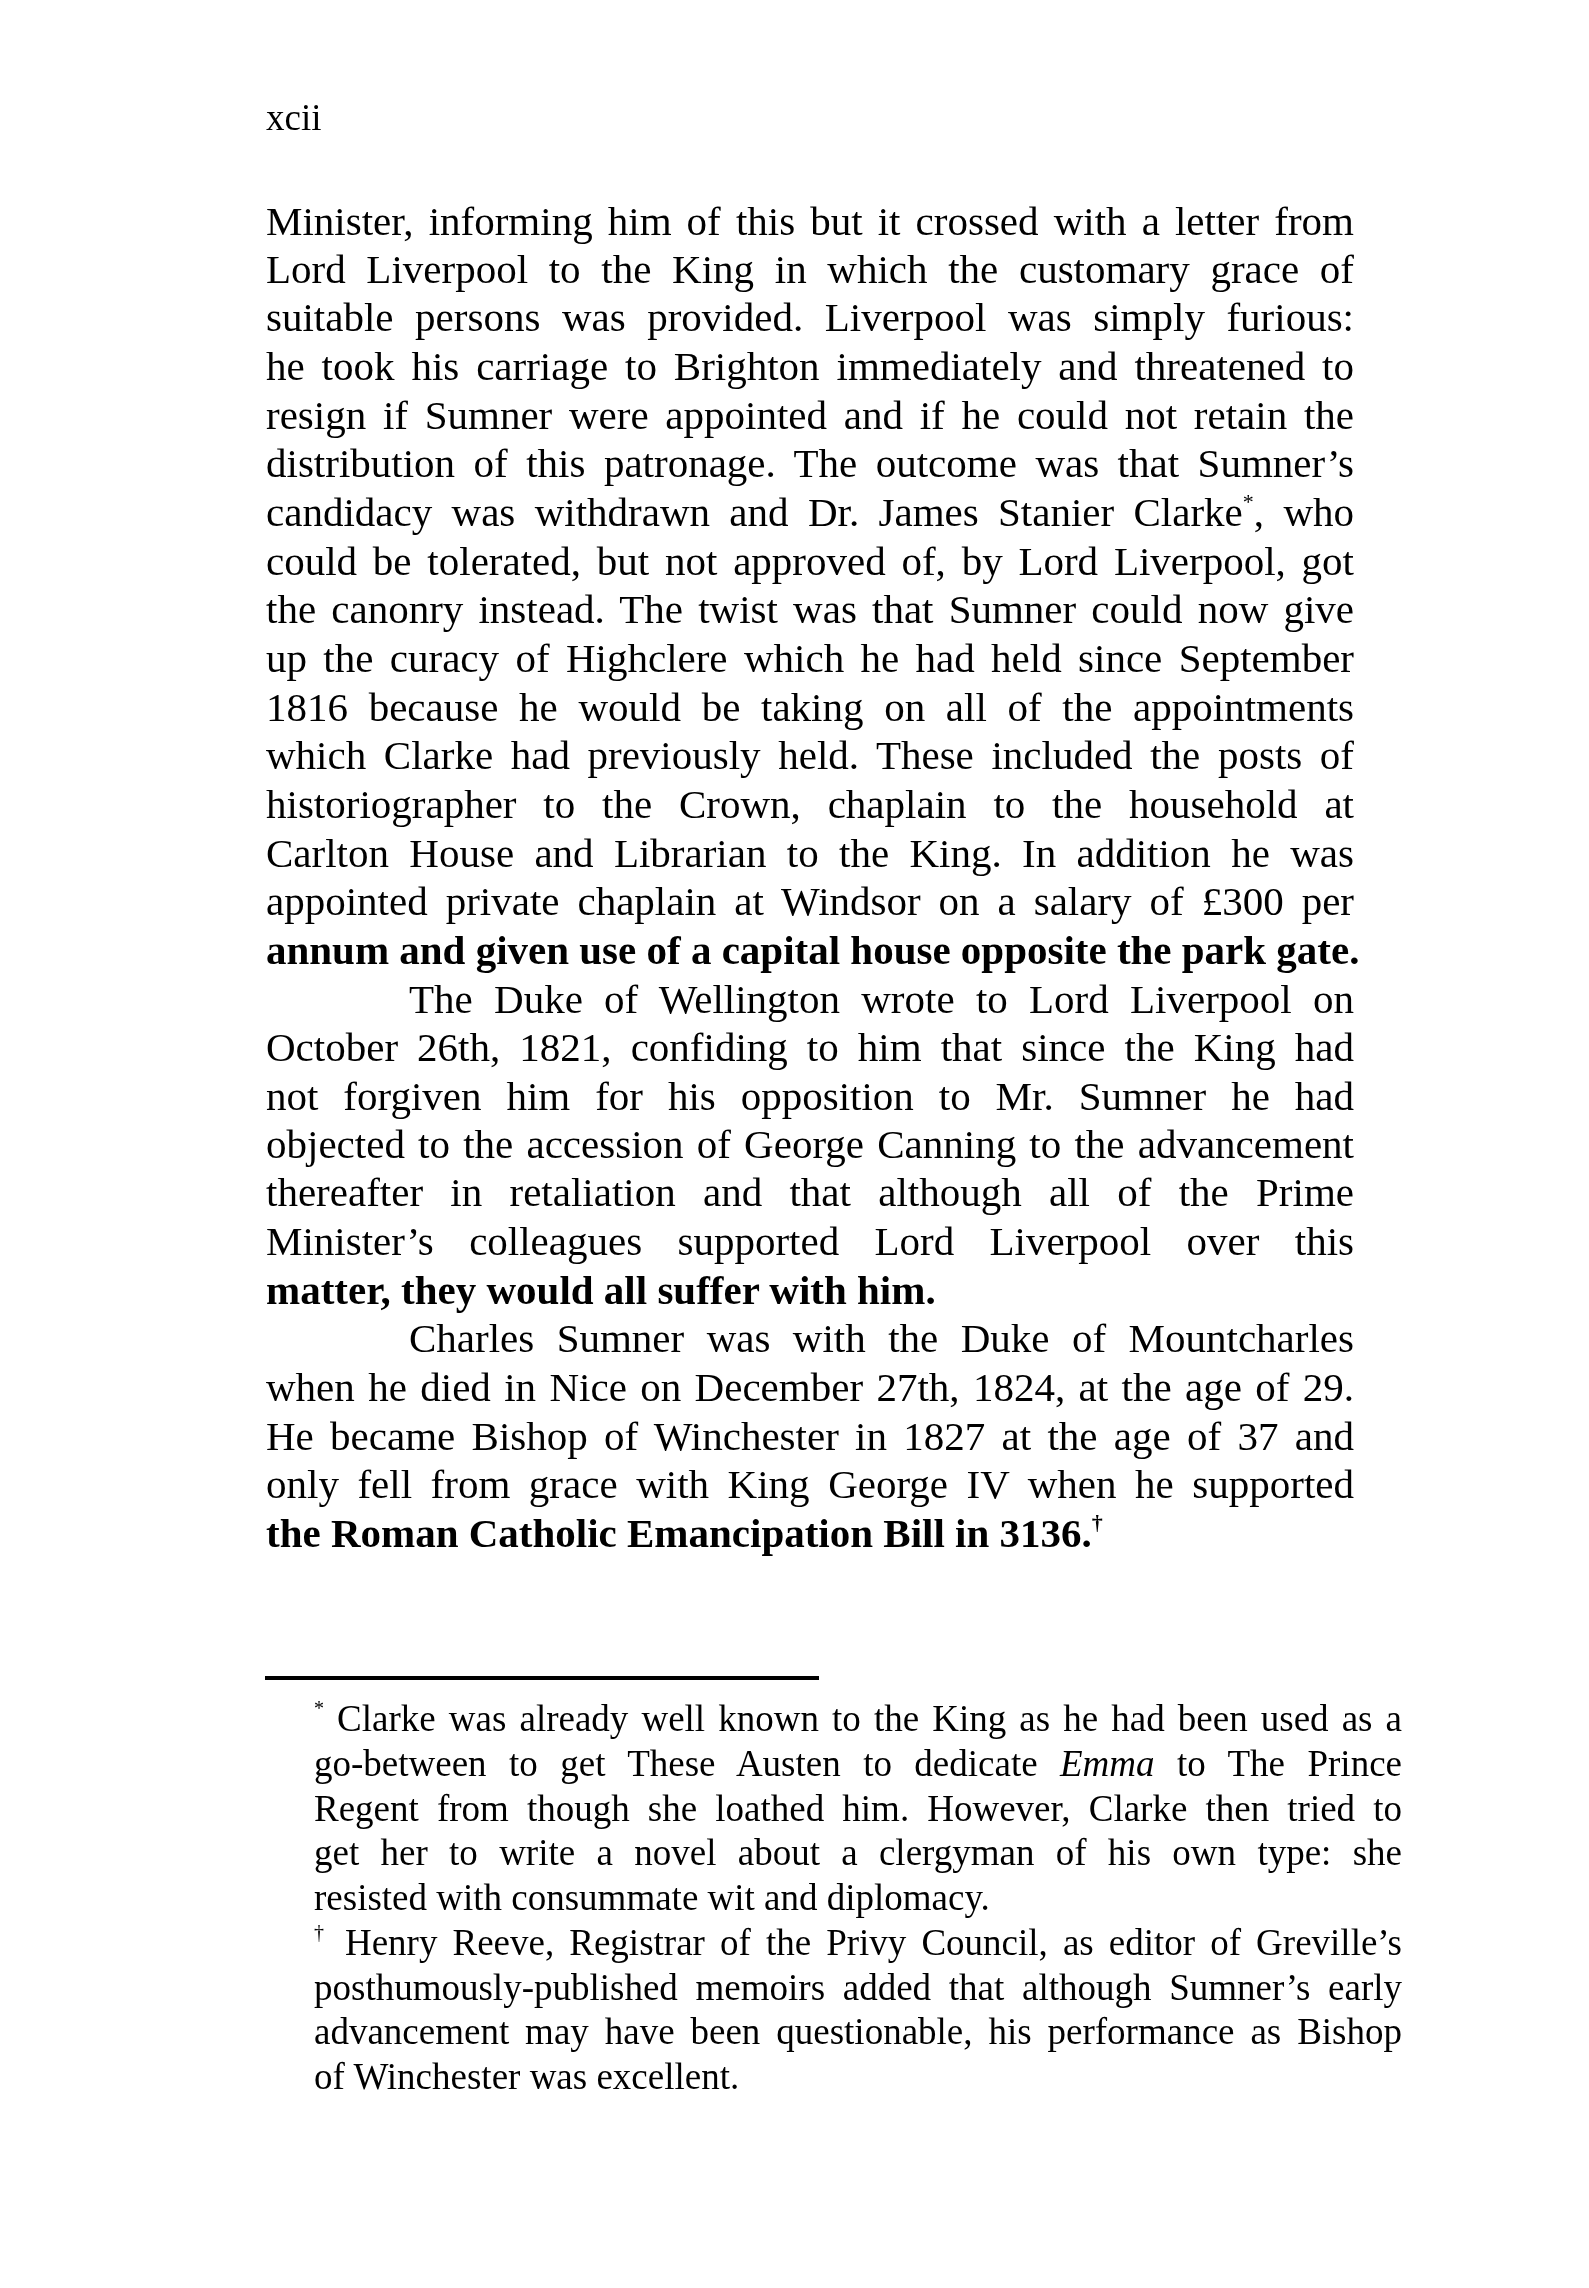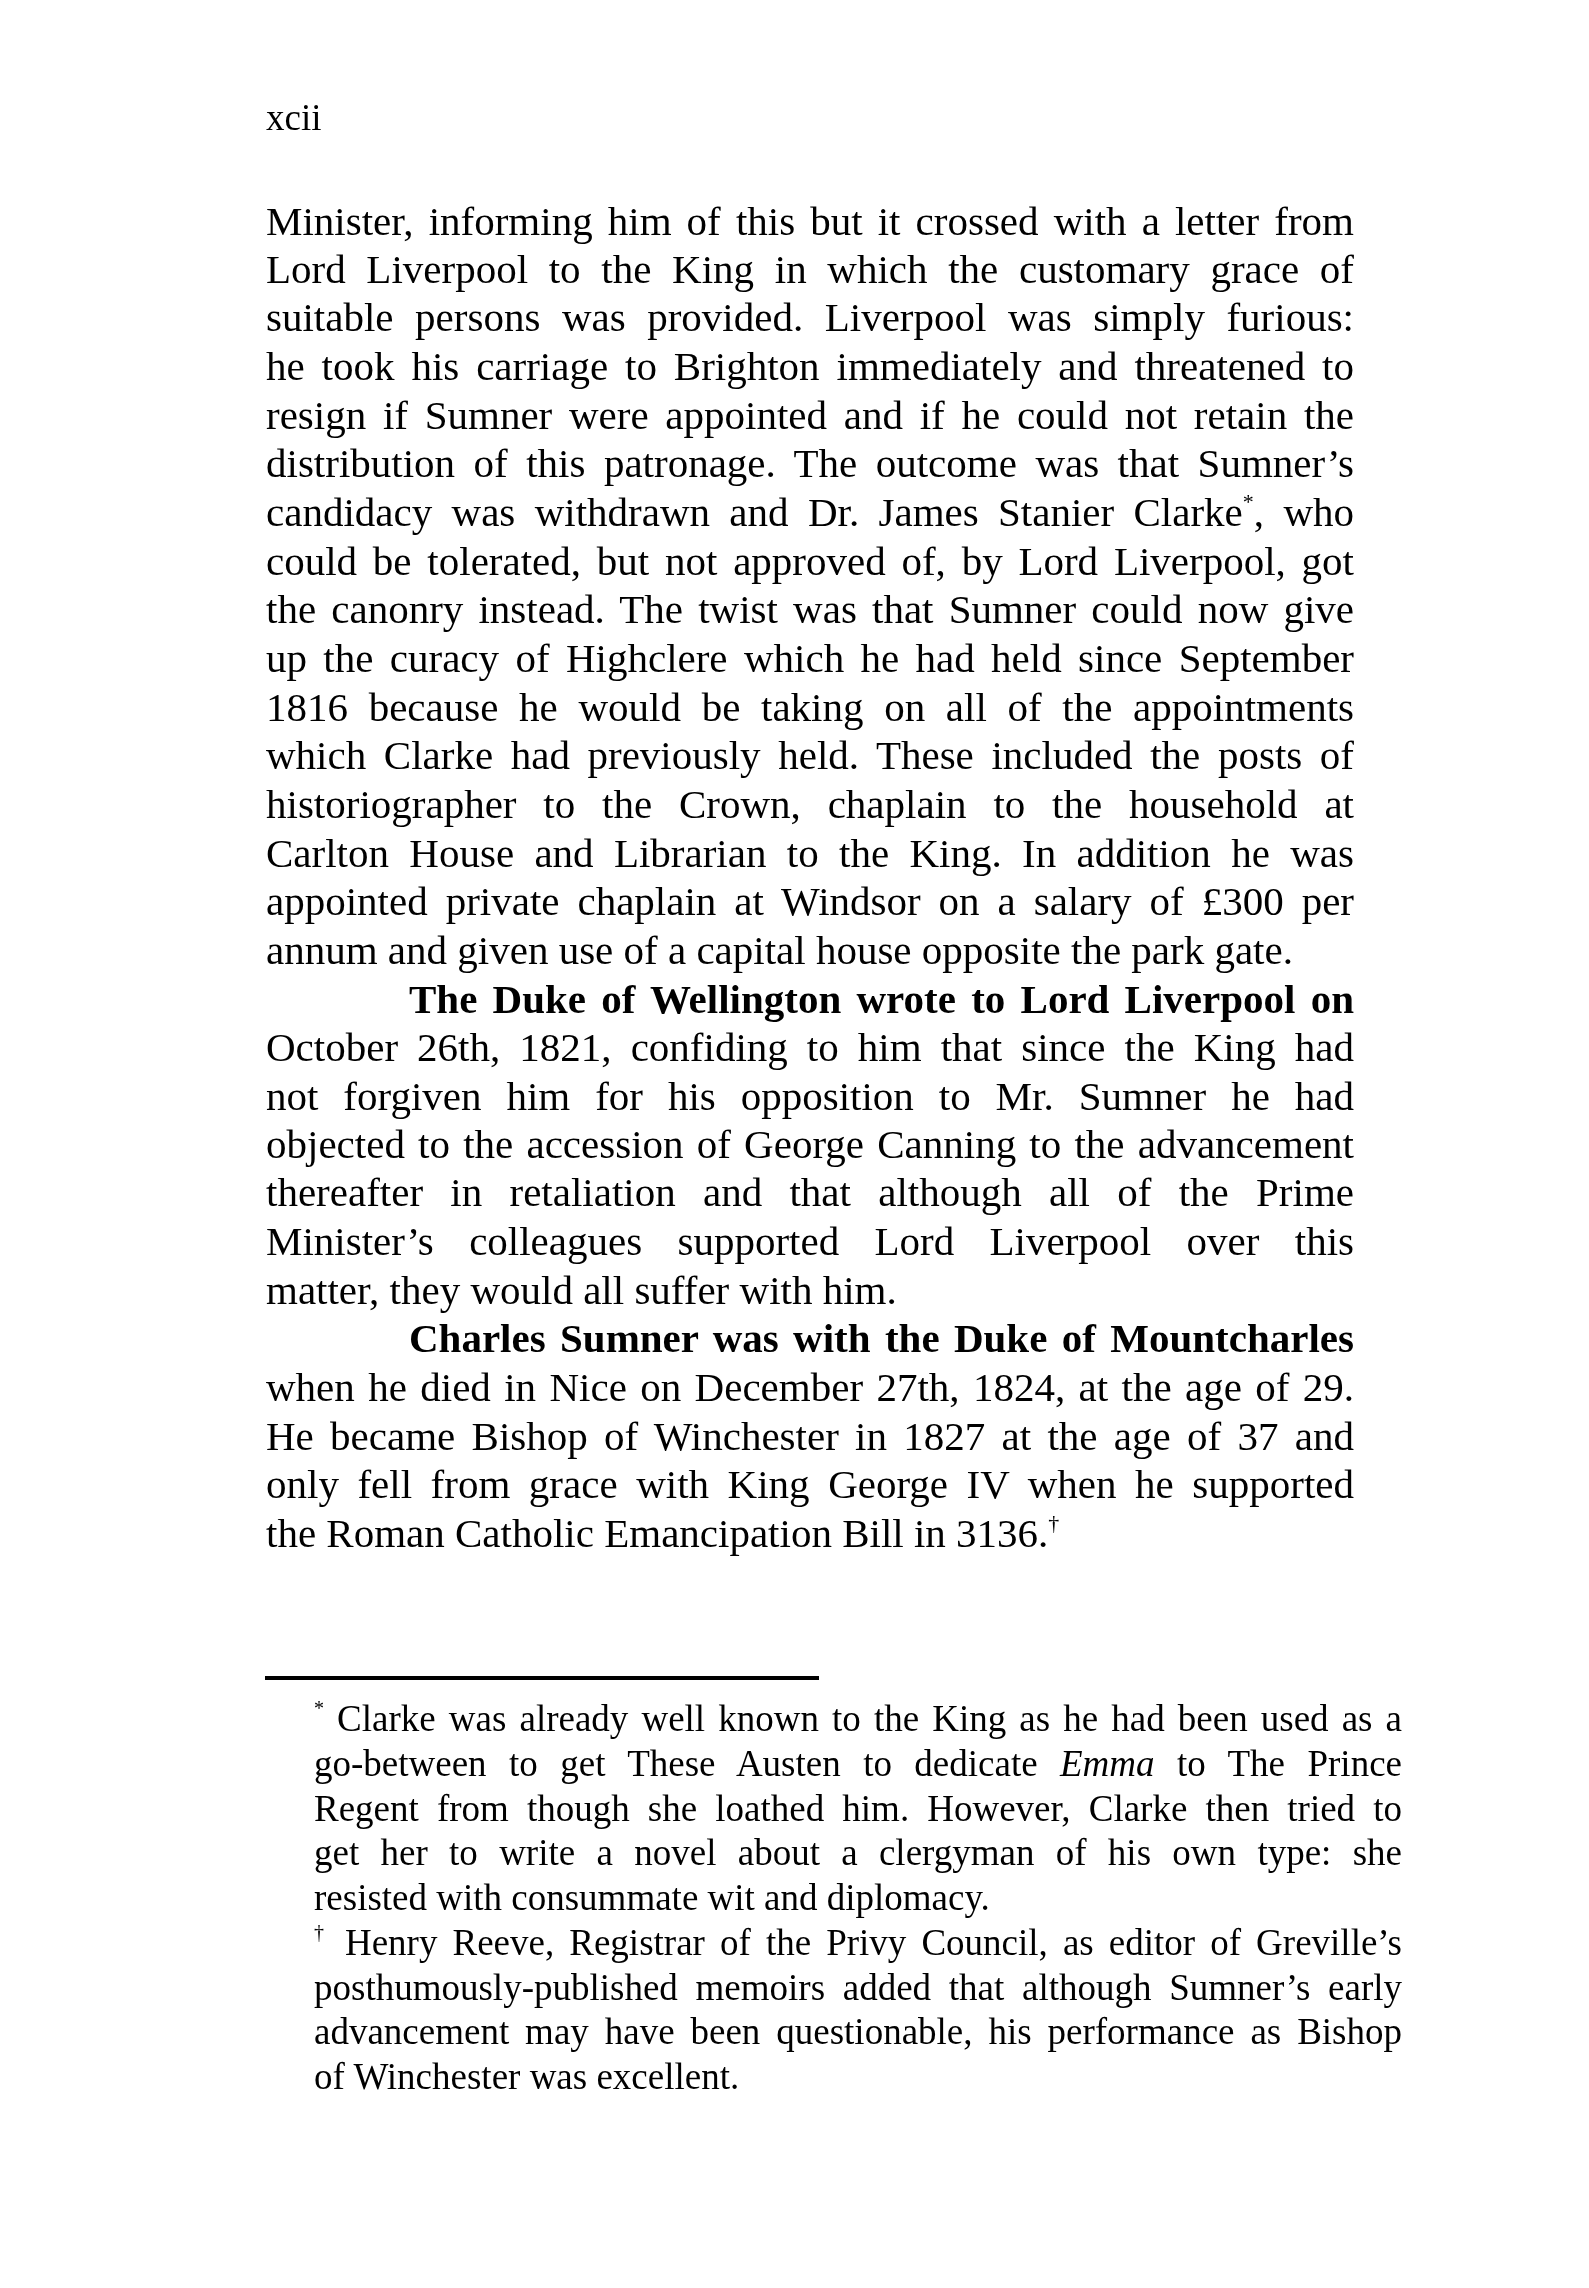--- a/index.html
+++ b/index.html
@@ -1,22 +1,22 @@
 <!DOCTYPE html>
 <html style="font-size:14.8px"><head>
 <meta charset="utf-8">
 <style>
   html, body { margin: 0; padding: 0; background: #ffffff; }
   body { width: 1589px; height: 2289px; position: relative; overflow: hidden; color: #000; }
   .page { position: absolute; left: 16px; top: 0; width: 1589px; height: 2289px; background: #fff; }
   .pageno { position: absolute; left: 250px; top: 96px; font-family: "Liberation Serif", serif; font-size: 37px; line-height: 44px; white-space: nowrap; }
   .body-text { position: absolute; left: 250px; top: 0; width: 1088px; }
   .ln { position: absolute; left: 0; width: 1088px; font-family: "Liberation Serif", serif; font-size: 41px; line-height: 48px; height: 48px; white-space: nowrap; text-align: justify; text-align-last: justify; }
-  .ln.last { text-align-last: left; }
-  .ln.indent { padding-left: 143px; width: 945px; font-weight: bold; }
+  .ln.last { text-align-last: left; font-weight: bold; }
+  .ln.indent { padding-left: 143px; width: 945px; }
   .sup { font-size: 22px; position: relative; top: -16.6px; line-height: 0; }
   .rule { position: absolute; left: 249px; top: 1676px; width: 554px; height: 3.7px; background: #000; }
   .fn { position: absolute; left: 250px; width: 1088px; font-family: "Liberation Serif", serif; font-size: 37px; line-height: 44px; height: 44px; white-space: nowrap; text-align: justify; text-align-last: justify; margin-left: 48px; }
   .fn.last { text-align-last: left; }
   .fnsup { font-size: 20px; position: relative; top: -15.7px; line-height: 0; }
   em { font-style: italic; }
 </style>
 </head>
 <body>
 

